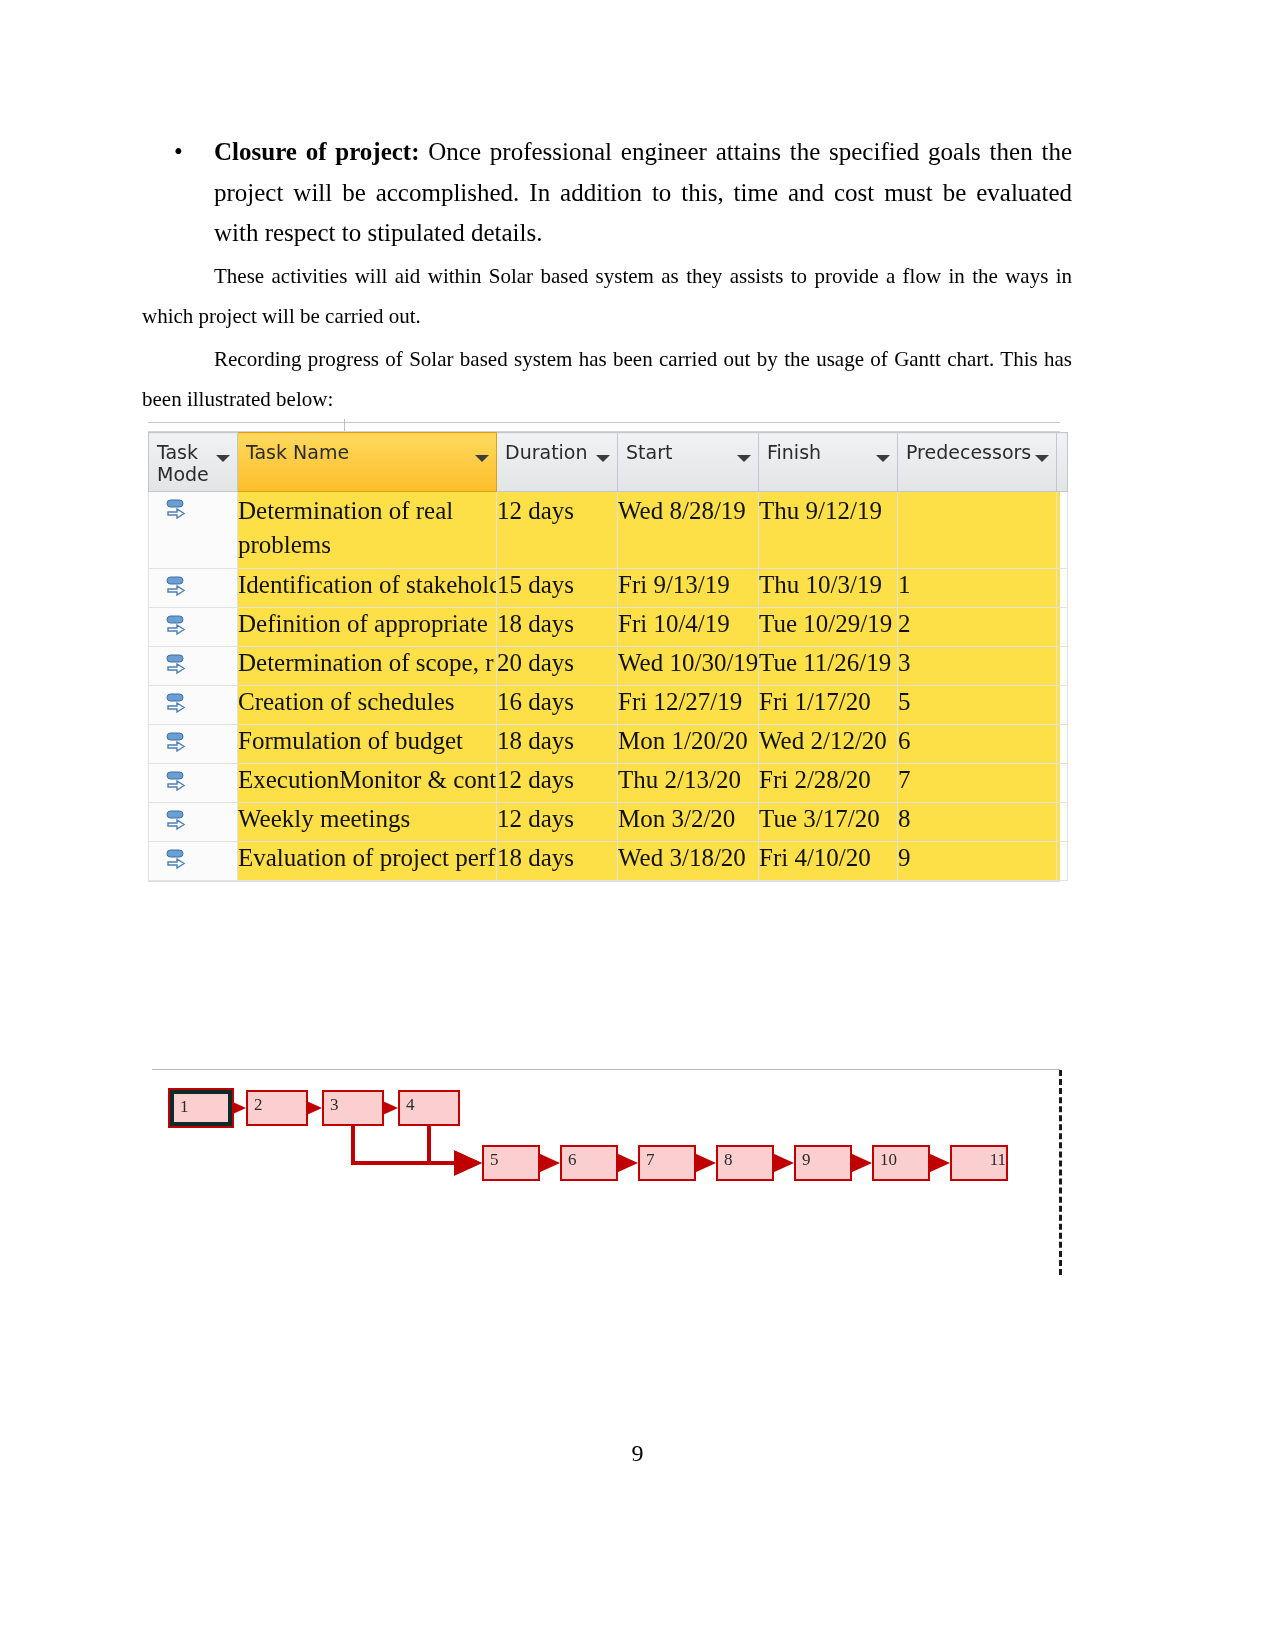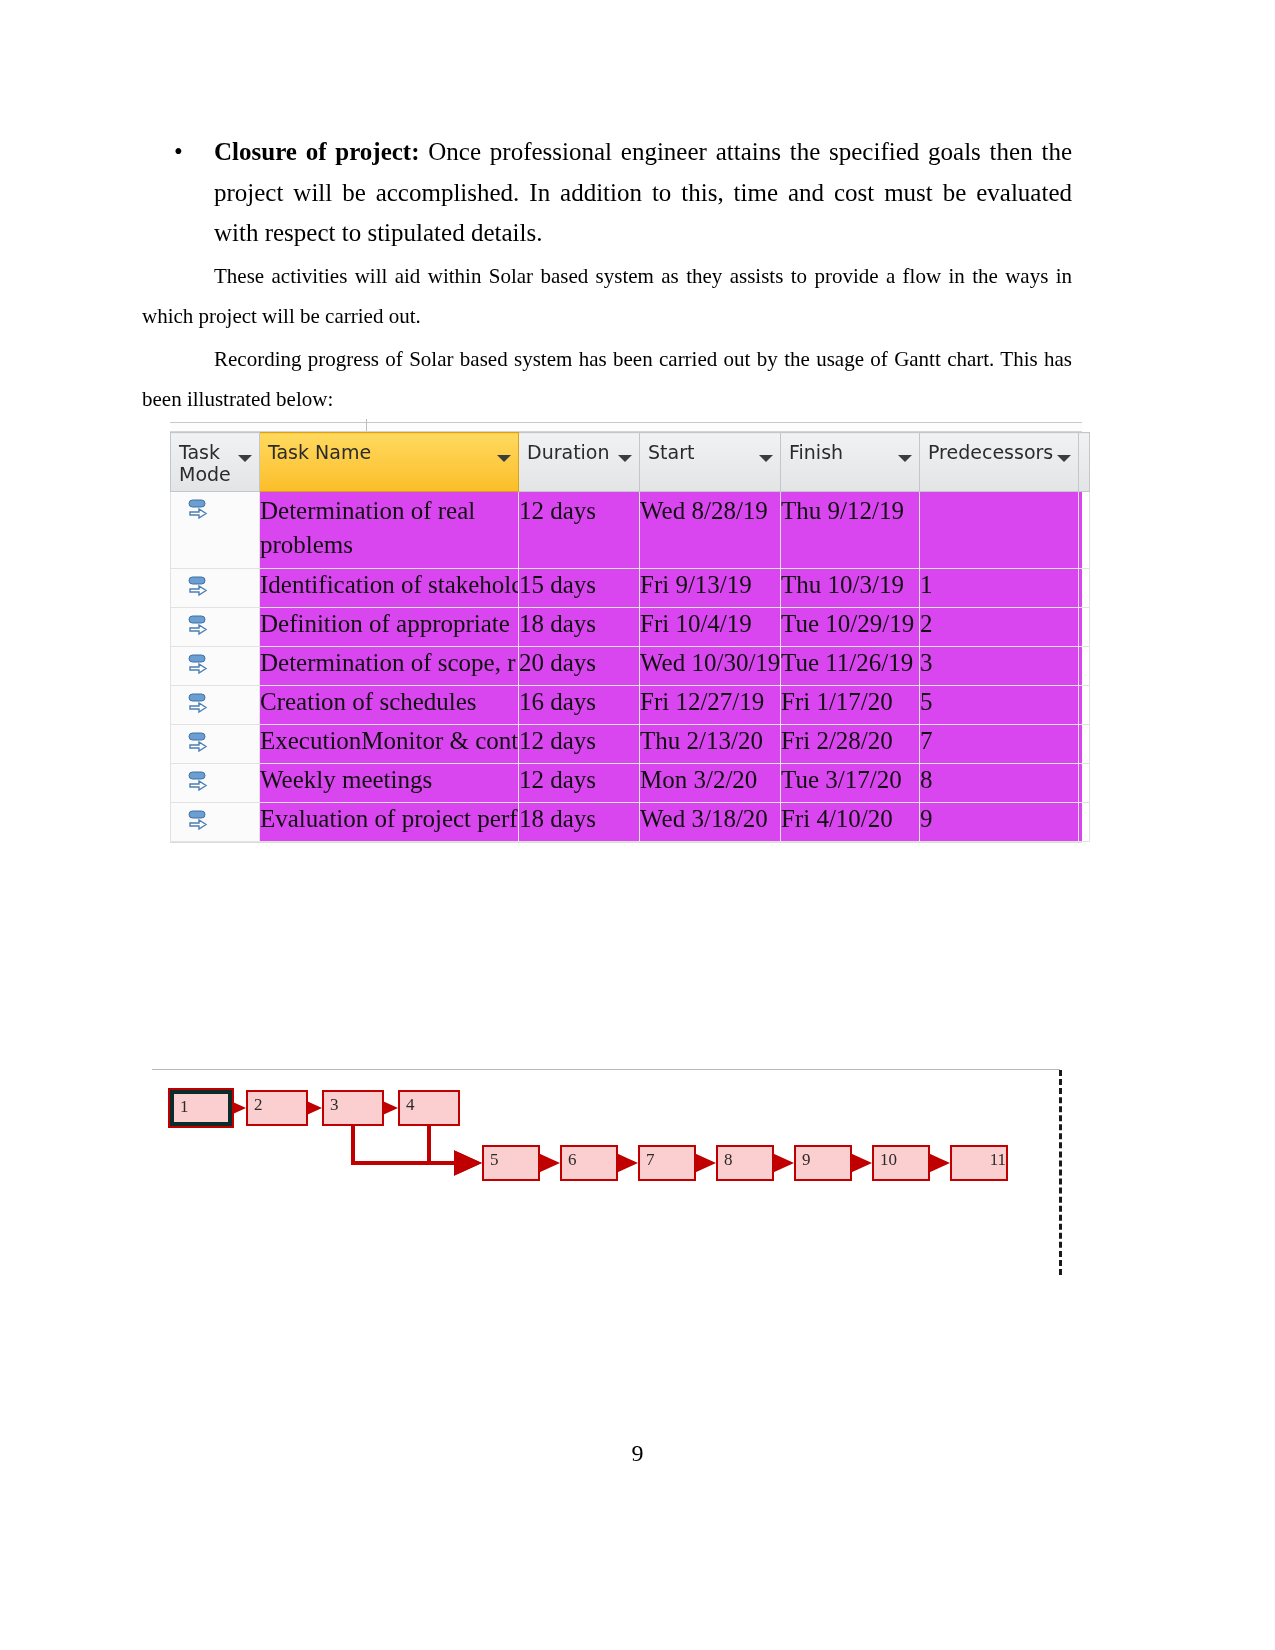--- a/index.html
+++ b/index.html
@@ -60,22 +60,21 @@
     text-indent: 72px;
   }
   .para.tight { margin-top: 2px; }
 
   
   .proj-shot {
     position: absolute;
     left: 148px;
     top: 422px;
     width: 912px;
-    background: #d946ef;
-    margin-left: 22px;
+    background: #fde047;
   }
   .proj-topstrip {
     height: 8px;
     border-top: 1px solid #c8c8c8;
     border-bottom: 1px solid #d5d5d5;
     background: #fdfdfd;
     position: relative;
   }
   .proj-topstrip .nub {
     position: absolute;
@@ -401,20 +400,44 @@
               <div class="cell-inner">16 days</div>
             </td>
             <td class="c-start">
               <div class="cell-inner">Fri 12/27/19</div>
             </td>
             <td class="c-fin">
               <div class="cell-inner">Fri 1/17/20</div>
             </td>
             <td class="c-pred">
               <div class="cell-inner">5</div>
+            </td>
+            <td class="c-last"></td>
+          </tr>
+          <tr>
+            <td class="c-mode">
+              <svg class="mode-icon" viewBox="0 0 26 26">
+                <rect x="2" y="1" width="16" height="7" rx="3.5" fill="#6b9fd4" stroke="#3f6f9f" stroke-width="1"></rect>
+                <path d="M3 13 h9 v-3 l7 4.5 -7 4.5 v-3 h-9 z" fill="#ffffff" stroke="#4a7fb5" stroke-width="1.4"></path>
+              </svg>
+            </td>
+            <td class="c-name">
+              <div class="cell-inner">Formulation of budget</div>
+            </td>
+            <td class="c-dur">
+              <div class="cell-inner">18 days</div>
+            </td>
+            <td class="c-start">
+              <div class="cell-inner">Mon 1/20/20</div>
+            </td>
+            <td class="c-fin">
+              <div class="cell-inner">Wed 2/12/20</div>
+            </td>
+            <td class="c-pred">
+              <div class="cell-inner">6</div>
             </td>
             <td class="c-last"></td>
           </tr>
           <tr>
             <td class="c-mode">
               <svg class="mode-icon" viewBox="0 0 26 26">
                 <rect x="2" y="1" width="16" height="7" rx="3.5" fill="#6b9fd4" stroke="#3f6f9f" stroke-width="1"></rect>
                 <path d="M3 13 h9 v-3 l7 4.5 -7 4.5 v-3 h-9 z" fill="#ffffff" stroke="#4a7fb5" stroke-width="1.4"></path>
               </svg>
             </td>

